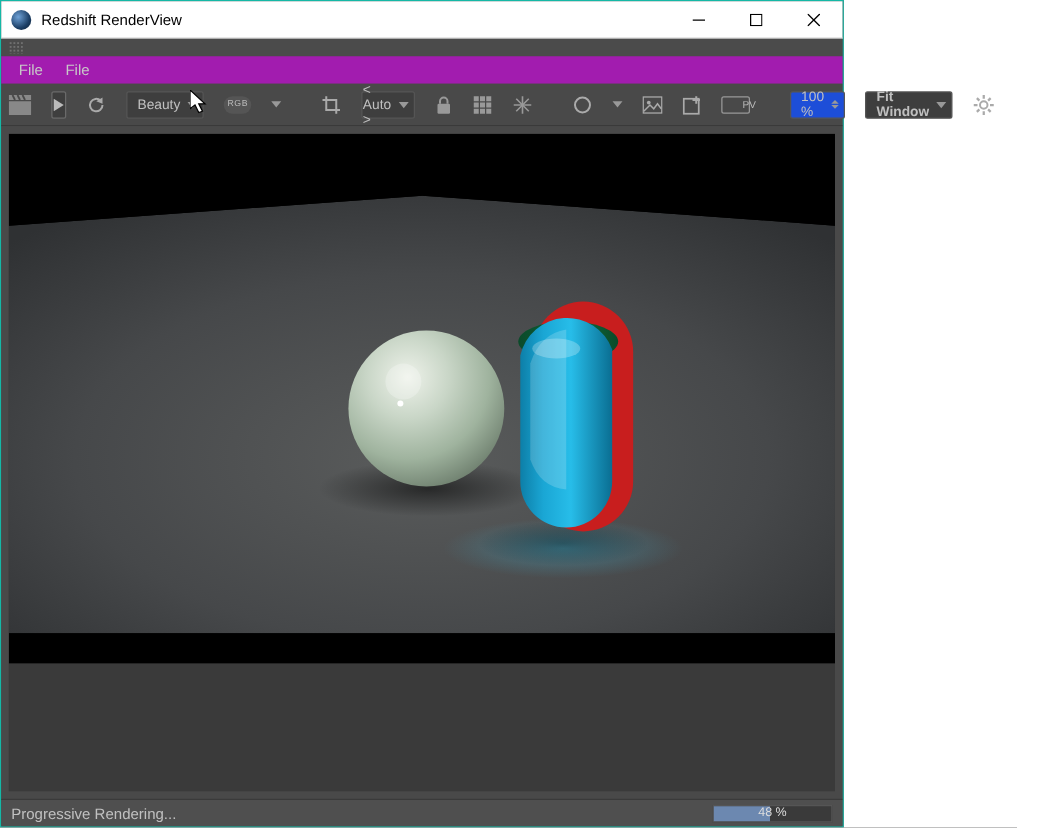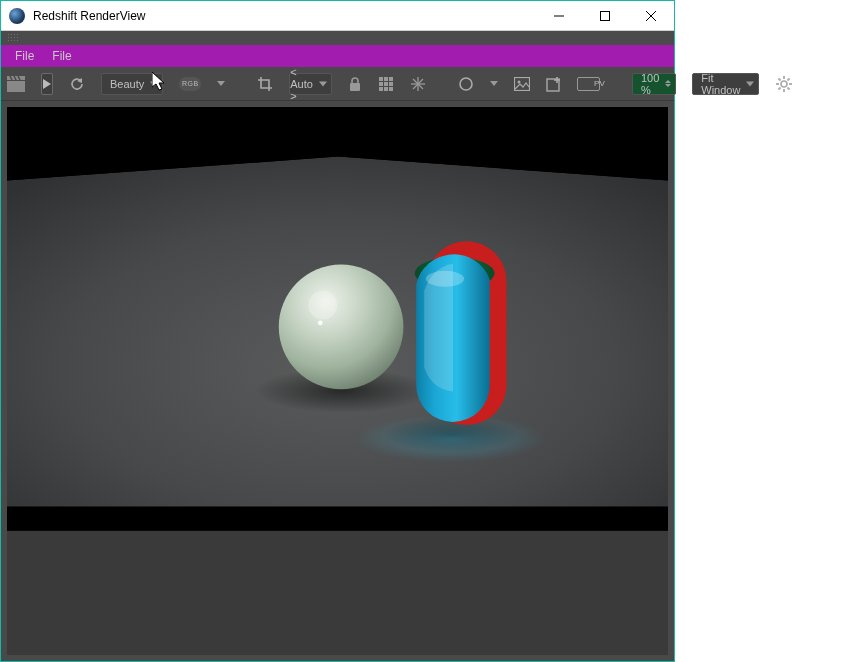--- a/index.html
+++ b/index.html
@@ -19,22 +19,22 @@
   .menubar { height: 22px; background: #a21caf; display: flex; align-items: center; padding-left: 6px; gap: 2px; }
   .menubar .menu-item { padding: 2px 8px; color: #c8c8c8; font-size: 12px; }
   
   .toolbar { height: 34px; background: #494949; display: flex; align-items: center; padding: 0 6px; gap: 16px; border-bottom: 1px solid #3a3a3a; }
   .tb-btn { width: 22px; height: 22px; display: flex; align-items: center; justify-content: center; color: #b8b8b8; border-radius: 2px; }
   .tb-btn.bordered { border: 1px solid #6a6a6a; background: #3e3e3e; }
   .tb-select { height: 22px; background: #3e3e3e; border: 1px solid #555; border-radius: 2px; color: #c0c0c0; display: flex; align-items: center; padding: 0 18px 0 8px; position: relative; font-size: 11px; }
   .tb-select .chev { position: absolute; right: 4px; top: 50%; transform: translateY(-50%); }
   .tb-select.w-aov { width: 90px; }
   .tb-select.w-auto { width: 90px; padding-left: 0; }
-  .tb-select.w-fit { width: 92px; }
-  .tb-spinner { height: 22px; background: #14532d; border: 1px solid #555; border-radius: 2px; color: #c0c0c0; display: flex; align-items: center; padding: 0 4px 0 8px; font-size: 11px; gap: 4px; }
+  .tb-select.w-fit { width: 92px; font-weight: bold; }
+  .tb-spinner { height: 22px; background: #1d4ed8; border: 1px solid #555; border-radius: 2px; color: #c0c0c0; display: flex; align-items: center; padding: 0 4px 0 8px; font-size: 11px; gap: 4px; }
   .tb-spinner .arrows { width: 8px; display: flex; flex-direction: column; gap: 1px; }
   .tb-spinner .arrows span { width:0;height:0;border-left:3px solid transparent;border-right:3px solid transparent; }
   .tb-spinner .arrows .up { border-bottom: 3px solid #999; }
   .tb-spinner .arrows .dn { border-top: 3px solid #999; }
   .sep { width: 1px; height: 20px; background: #5a5a5a; }
   .chev-dn { width:0;height:0;border-left:4px solid transparent;border-right:4px solid transparent;border-top:5px solid #999;}
   .rgb-pill { width: 24px; height: 14px; border-radius: 7px; background: #555; color: #bbb; font-size: 7px; display: flex; align-items: center; justify-content: center; letter-spacing: 0.5px; }
   .pv-badge { width: 20px; height: 14px; border: 1px solid #999; border-radius: 2px; font-size: 8px; color: #bbb; display:flex;align-items:center;justify-content:center;padding-left:21px; }
   
   .viewport-wrap { flex: 1; padding: 6px; background: #494949; }
@@ -276,18 +276,26 @@
 
         <path d="M522 230 q10 -30 36 -34 v160 q-26 -2 -36 -30 z" fill="rgba(255,255,255,0.18)"></path>
         <ellipse cx="548" cy="215" rx="24" ry="10" fill="rgba(255,255,255,0.25)"></ellipse>
 
         <rect x="0" y="500" width="827" height="30" fill="#000"></rect>
         <rect x="0" y="0" width="827" height="30" fill="#000"></rect>
       </svg>
     </div>
   </div>
 
+  <div class="statusbar">
+    <span>Progressive Rendering...</span>
+    <div class="spacer"></div>
+    <div class="progress">
+      <div class="fill" id="prog-fill" style="width: 48%;"></div>
+      <div class="pct">48 %</div>
+    </div>
+  </div>
 
   <svg class="cursor" width="16" height="20" viewBox="0 0 16 20">
     <polygon points="0,0 0,15 4,12 7,18 10,17 7,11 12,11" fill="#fff" stroke="#000" stroke-width="1"></polygon>
   </svg>
 
 </div>
 
 </body></html>

